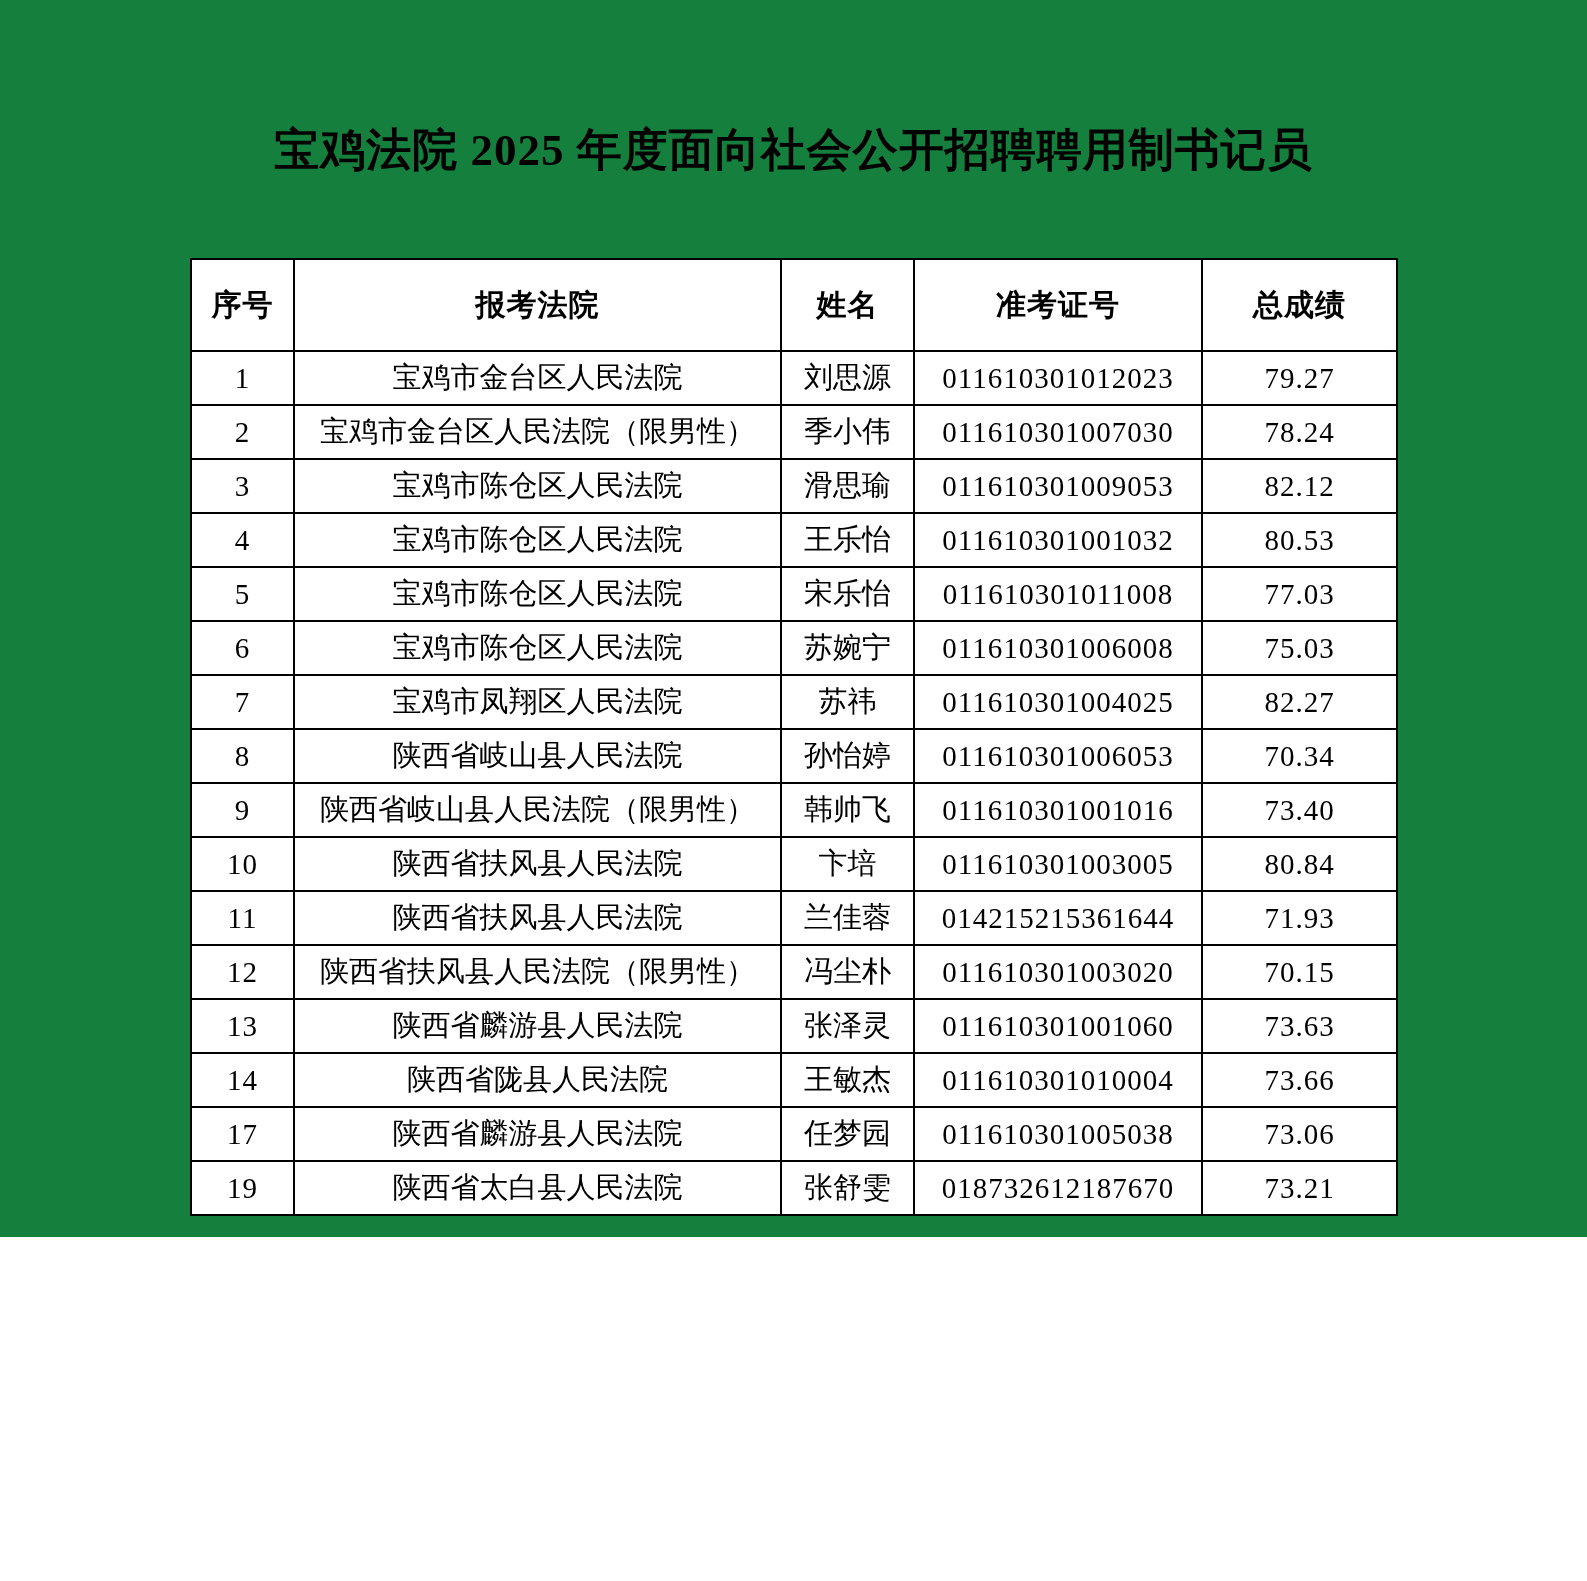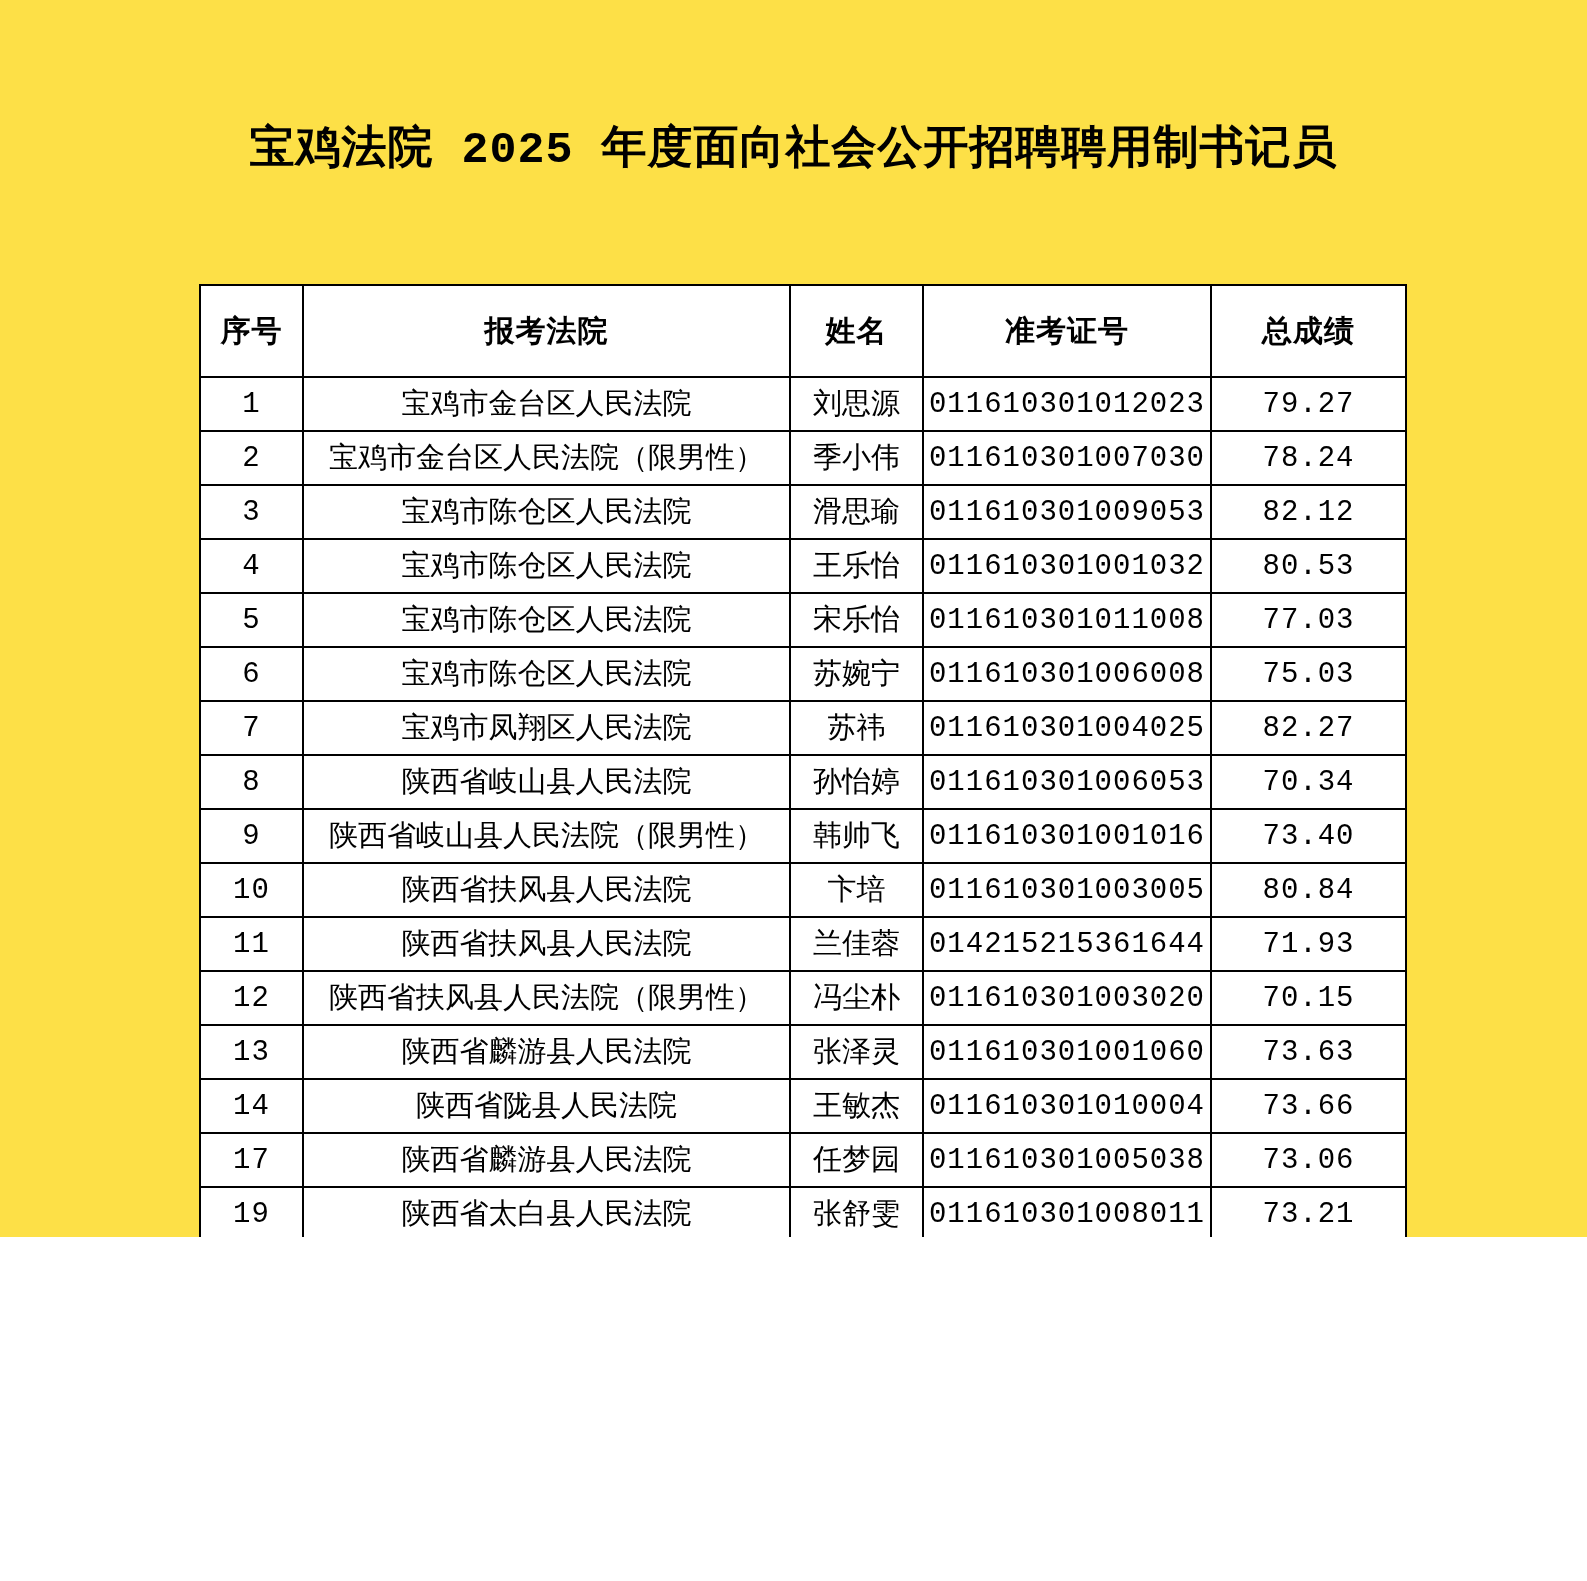--- a/index.html
+++ b/index.html
@@ -5,43 +5,41 @@
   * { margin: 0; padding: 0; box-sizing: border-box; }
   html, body {
     background: #ffffff;
     font-family: "Liberation Serif", "DejaVu Serif", serif;
     color: #000000;
   }
   .page {
     position: relative;
     width: 1587px;
     height: 1237px;
-    background: #fde047;
+    background: #15803d;
     overflow: hidden;
-    font-family: Liberation Mono, monospace;
   }
   .doc-title {
     text-align: center;
     font-weight: bold;
     font-size: 45px;
     line-height: 1;
     letter-spacing: 1px;
     color: #000000;
   }
   .doc-title.line1 { padding-top: 128px; }
   .doc-title.line2 { padding-top: 34px; font-size: 44px; }
   table.roster {
     position: absolute;
-    left: 199px;
+    left: 190px;
     top: 258px;
     width: 1206px;
     border-collapse: collapse;
     table-layout: fixed;
     background: #ffffff;
-    margin-top: 26px;
   }
   table.roster col.c-no     { width: 103px; }
   table.roster col.c-court  { width: 487px; }
   table.roster col.c-name   { width: 133px; }
   table.roster col.c-ticket { width: 288px; }
   table.roster col.c-score  { width: 195px; }
   table.roster th, table.roster td {
     border: 2px solid #000000;
     text-align: center;
     vertical-align: middle;
@@ -191,18 +189,18 @@
           <td data-name="cell-index">17</td>
           <td data-name="cell-court">陕西省麟游县人民法院</td>
           <td data-name="cell-name">任梦园</td>
           <td data-name="cell-ticket">011610301005038</td>
           <td data-name="cell-score">73.06</td>
         </tr>
         <tr data-name="table-row">
           <td data-name="cell-index">19</td>
           <td data-name="cell-court">陕西省太白县人民法院</td>
           <td data-name="cell-name">张舒雯</td>
-          <td data-name="cell-ticket">011610301008011</td>
+          <td data-name="cell-ticket">018732612187670</td>
           <td data-name="cell-score">73.21</td>
         </tr>
       </tbody>
   </table>
 </div>
 
 </body></html>

